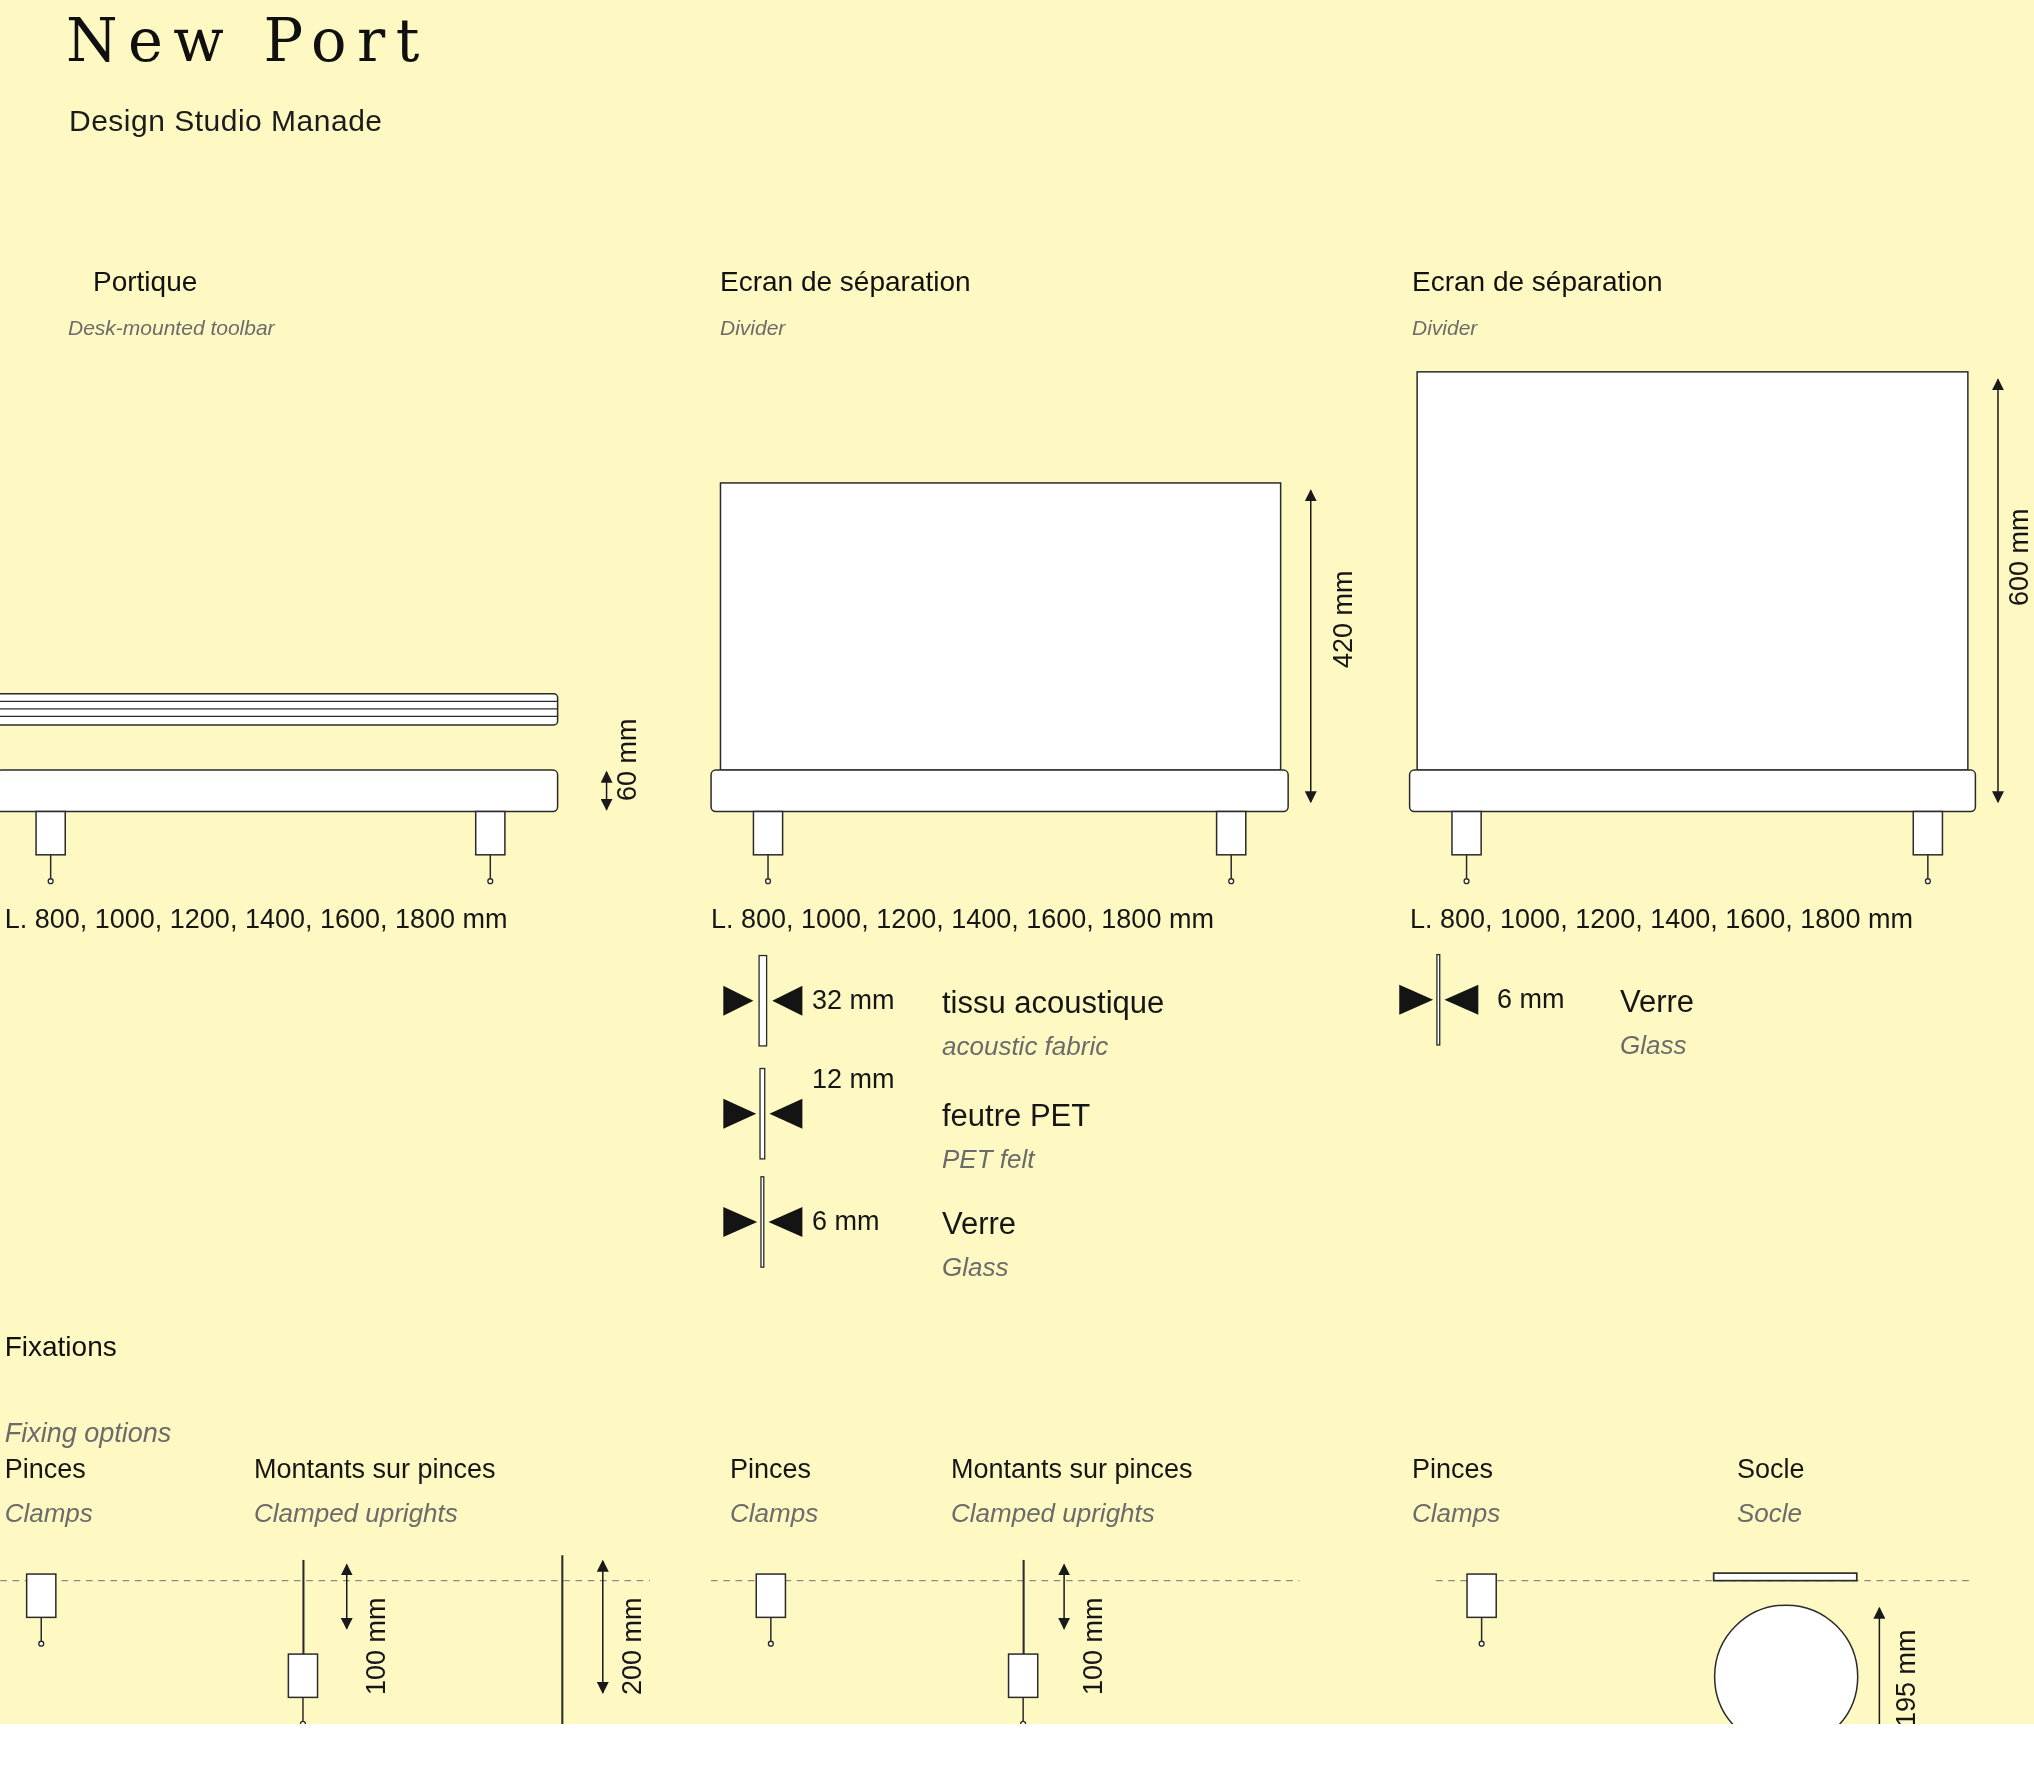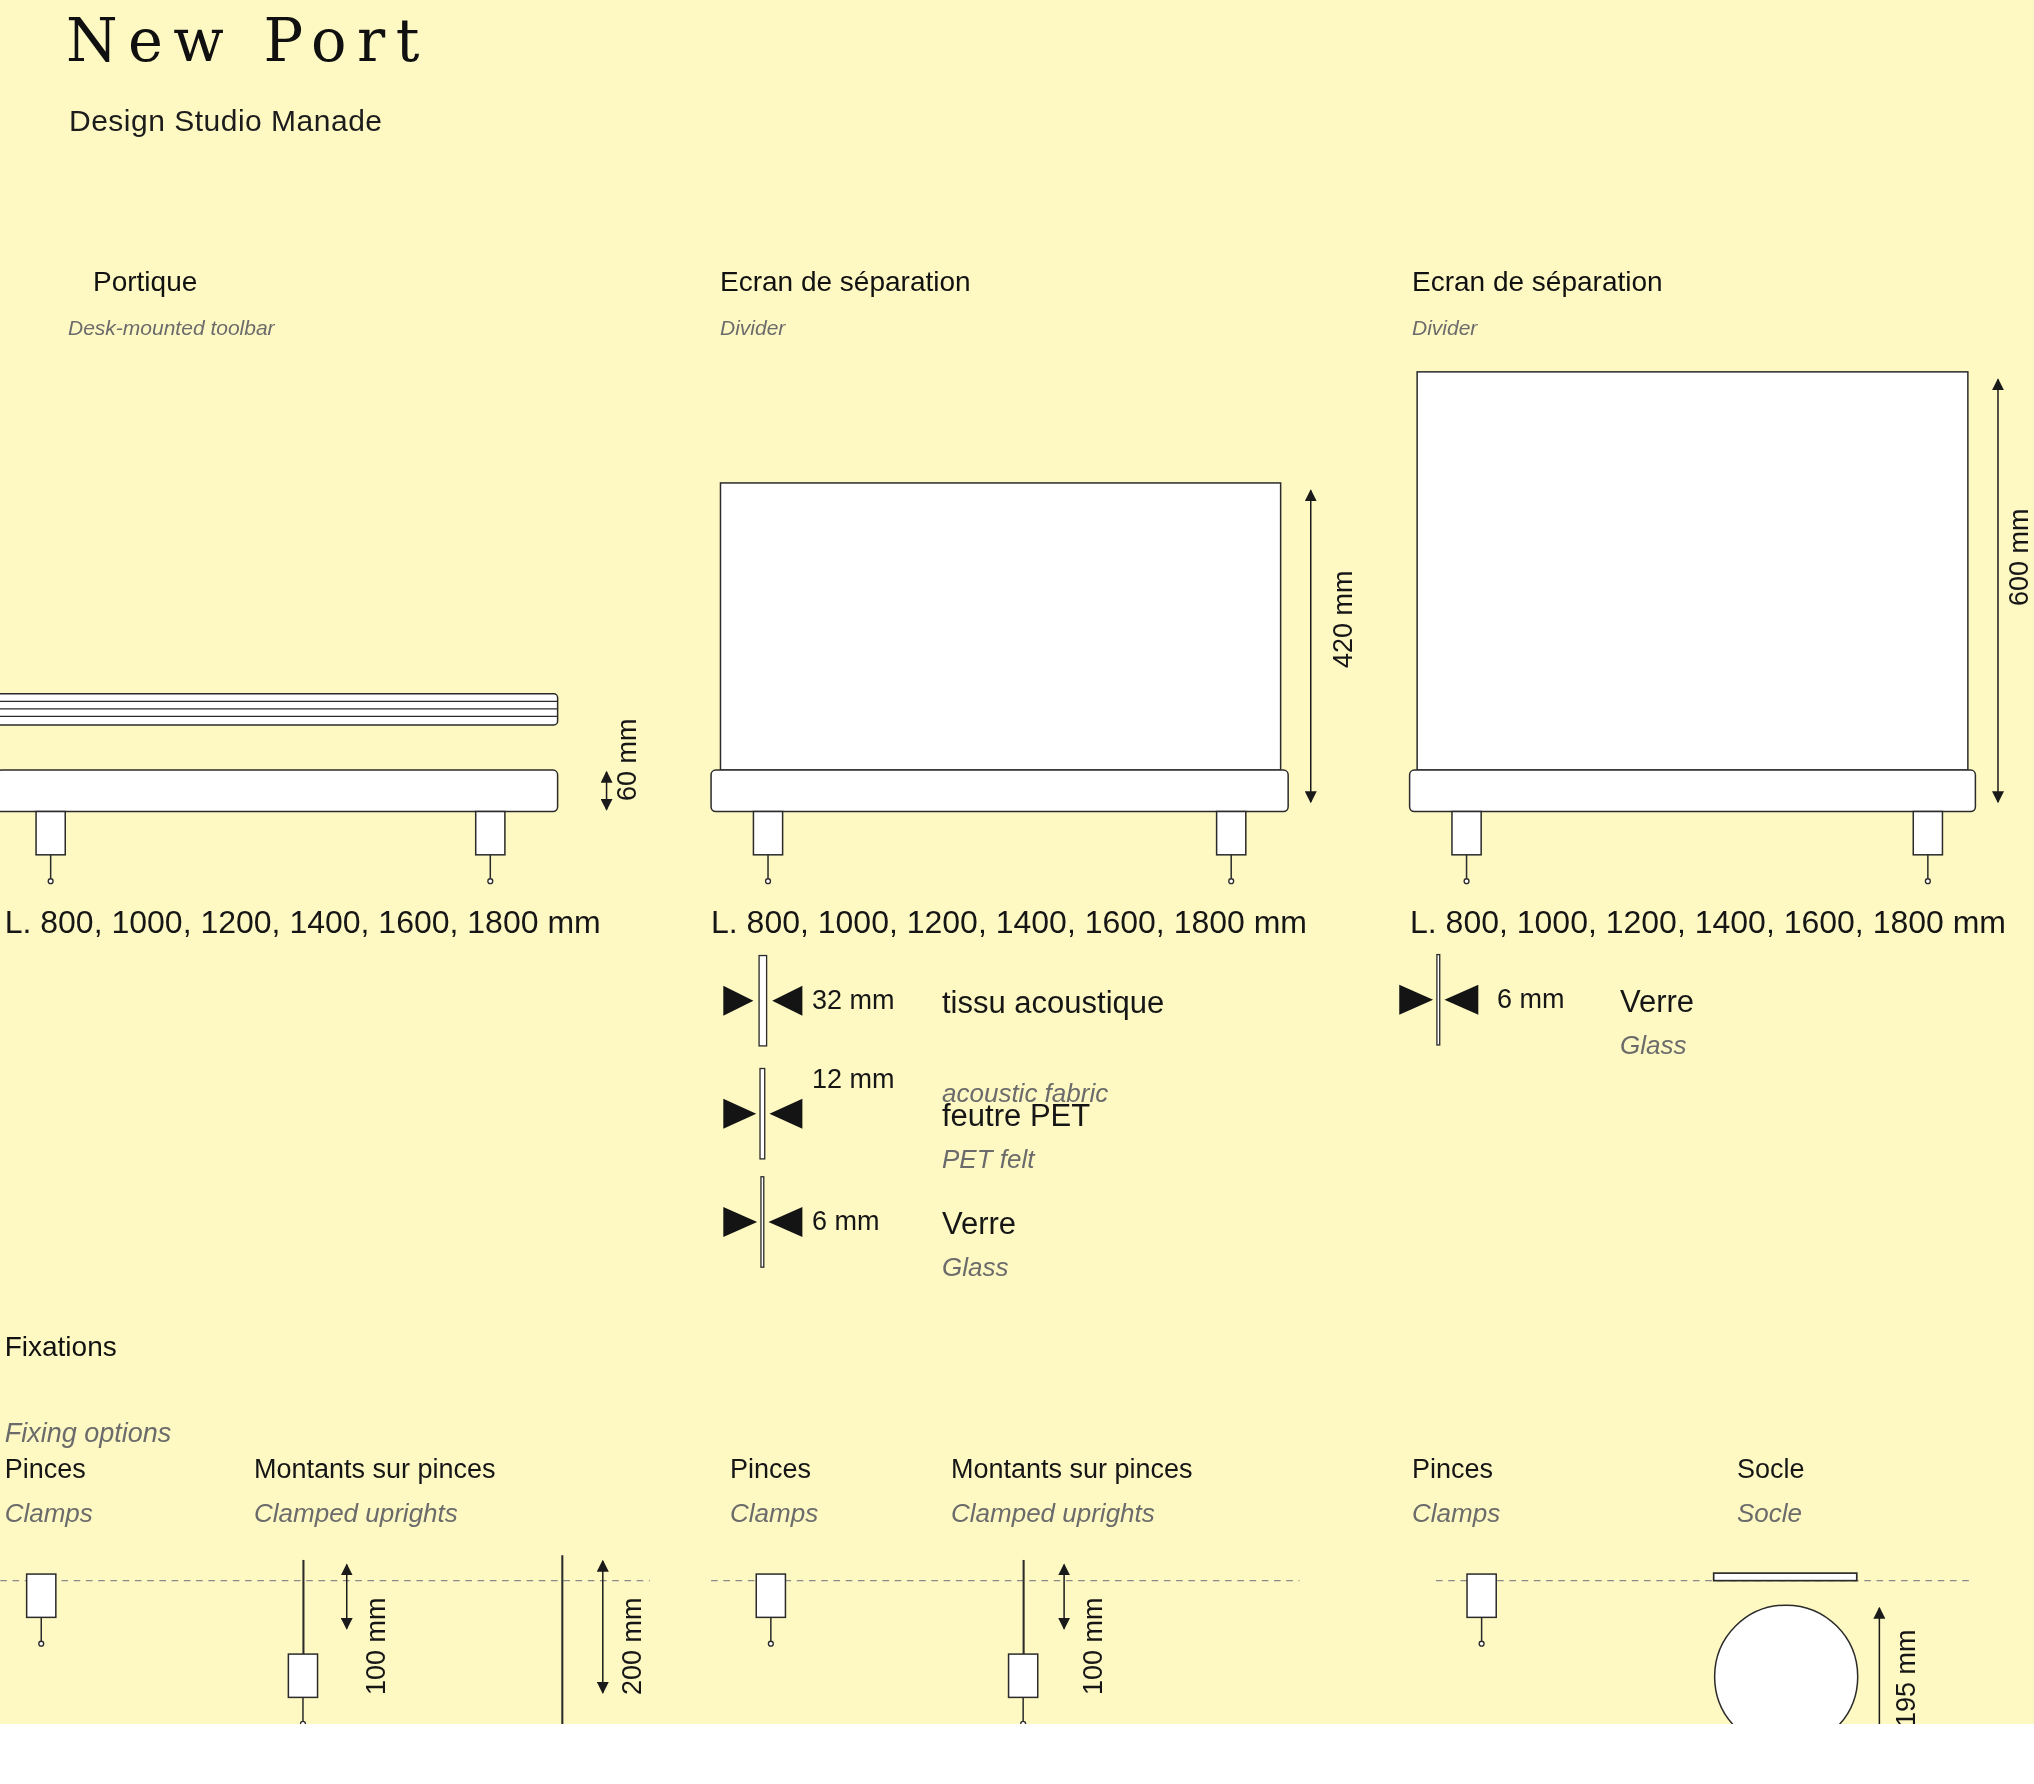--- a/index.html
+++ b/index.html
@@ -5,21 +5,21 @@
   * { margin:0; padding:0; box-sizing:border-box; }
   html,body { background:#ffffff; }
   body { font-family:"Liberation Sans", sans-serif; color:#1c1c1c; }
   .canvas { position:relative; width:2035px; height:1724px; background:#fef9c3; overflow:hidden; }
   .abs { position:absolute; white-space:nowrap; }
   .art { left:0; top:0; }
   .title { font-family:"DejaVu Serif", serif; font-size:59px; font-weight:400; letter-spacing:10.4px; color:#101010; }
   .studio { font-size:30px; letter-spacing:0.5px; color:#1c1c1c; }
   .col-title { font-size:28px; font-weight:500; color:#111; }
   .col-sub { font-size:21px; font-style:italic; color:#6b6b6b; }
-  .lengths { font-size:32px; color:#161616;text-align:right; }
+  .lengths { font-size:27px; color:#161616;text-align:right; }
   .thick { font-size:27px; color:#161616; }
   .mat-name { font-size:31px; color:#161616; }
   .mat-en { font-size:26px; font-style:italic; color:#6b6b6b; }
   .fix-title { font-size:28px; font-weight:500; color:#111; }
   .fix-sub { font-size:27px; font-style:italic; color:#6b6b6b;margin-top:43px; }
   .fix-label { font-size:27px; color:#161616; }
   .fix-en { font-size:26px; font-style:italic; color:#6b6b6b; }
   .vlabel { position:absolute; writing-mode:vertical-rl; transform:rotate(180deg); font-size:27px; color:#161616; text-align:center; }
 </style>
 </head>
@@ -142,21 +142,21 @@
   <div class="vlabel" style="left:612px; top:699px; height:121px;">60 mm</div>
   <div class="vlabel" style="left:1328px; top:544px; height:151px;">420 mm</div>
   <div class="vlabel" style="left:2004px; top:482px; height:151px;">600 mm</div>
 
   <div class="abs lengths" style="left:4.7px; top:904px;">L. 800, 1000, 1200, 1400, 1600, 1800 mm</div>
   <div class="abs lengths" style="left:711px; top:904px;">L. 800, 1000, 1200, 1400, 1600, 1800 mm</div>
   <div class="abs lengths" style="left:1410px; top:904px;">L. 800, 1000, 1200, 1400, 1600, 1800 mm</div>
 
   <div class="abs thick" style="left:812px; top:985px;">32 mm</div>
   <div class="abs mat-name" style="left:942px; top:985px;">tissu acoustique</div>
-  <div class="abs mat-en" style="left:942px; top:1078px;">acoustic fabric</div>
+  <div class="abs mat-en" style="left:942px; top:1031px;">acoustic fabric</div>
 
   <div class="abs thick" style="left:812px; top:1064px;text-align:right;">12 mm</div>
   <div class="abs mat-name" style="left:942px; top:1098px;">feutre PET</div>
   <div class="abs mat-en" style="left:942px; top:1144px;">PET felt</div>
 
   <div class="abs thick" style="left:812px; top:1206px;">6 mm</div>
   <div class="abs mat-name" style="left:942px; top:1206px;">Verre</div>
   <div class="abs mat-en" style="left:942px; top:1252px;">Glass</div>
 
   <div class="abs thick" style="left:1497px; top:984px;">6 mm</div>

